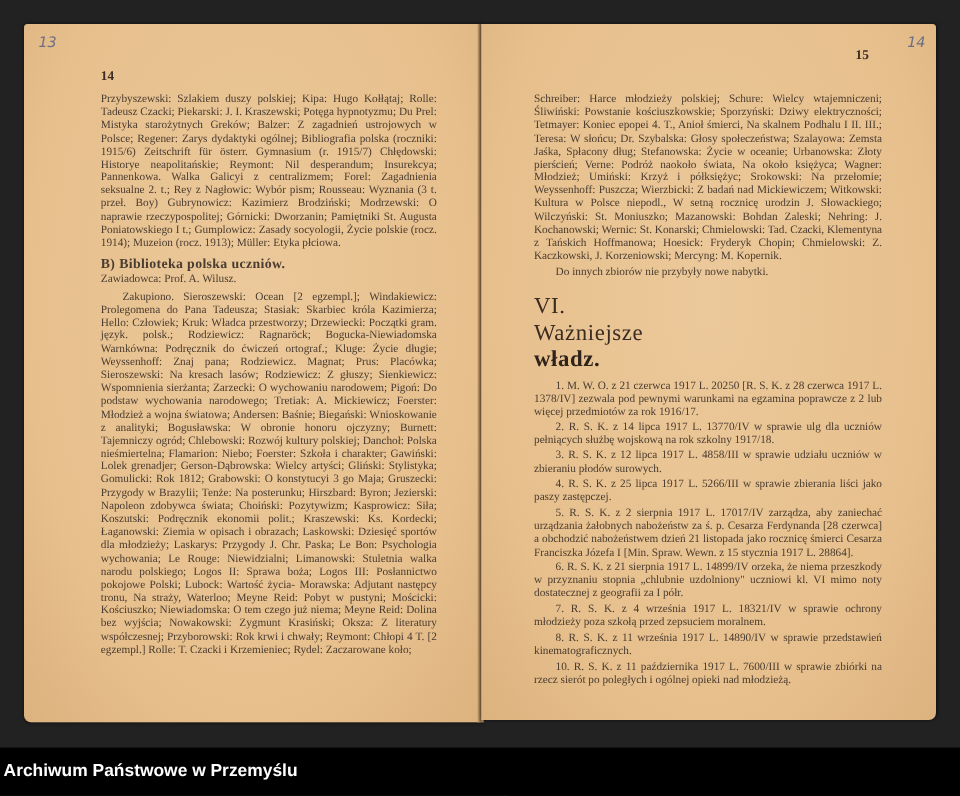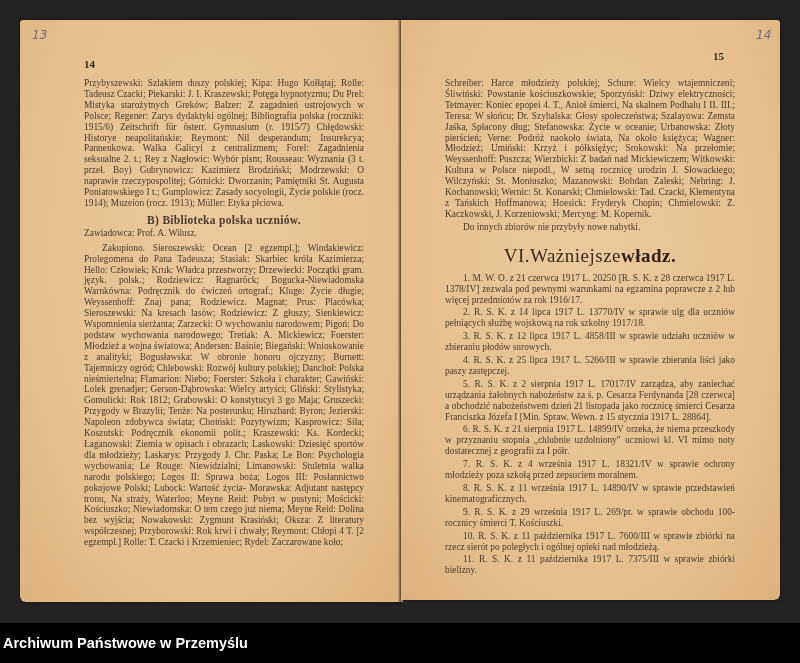--- a/index.html
+++ b/index.html
@@ -34,26 +34,26 @@
     position: absolute; font-size: 11px; font-weight: bold; color: #3a2c22;
   }
   .text {
     position: absolute; font-size: 9.4px; line-height: 10.9px; text-align: justify;
     color: #4a3c30;
   }
   .left .text { left: 64px; width: 280px; }
   .right .text { left: 44px; width: 290px; }
   .text p { margin: 0; font-family: Liberation Serif, serif; }
   .text b { color: #2e231b; }
-  .sec-head { text-align: center; font-weight: bold; font-size: 11.5px; margin: 6px 0 2px 0 !important; letter-spacing: 0.3px; }
+  .sec-head { font-weight: bold; font-size: 11.5px; margin: 6px 0 2px 0 !important; letter-spacing: 0.3px; }
   .sec-sub { text-align: left; margin: 2px 0 4px 0 !important; }
   .indent { text-indent: 18px; }
   .big-head {
     font-size: 19px; line-height: 22px; margin: 12px 0 6px 0 !important;
-    display: flex; justify-content: center; color: #3a2c22; letter-spacing: 0.5px;
+    display: flex; justify-content: flex-end; color: #3a2c22; letter-spacing: 0.5px; flex-direction: column;
   }
   .reg { text-indent: 18px; margin-bottom: 2px !important; }
   .footer {
     position: absolute; left: 0; top: 623px; width: 800px; height: 40px;
     background: #000;
   }
   .footer-title {
     position: absolute; left: 3px; top: 12px; color: #ffffff;
     font-family: "Liberation Sans", sans-serif; font-weight: bold; font-size: 14.5px;
   }
@@ -70,39 +70,37 @@
       <p class="sec-head">B) Biblioteka polska uczniów.</p>
       <p class="sec-sub">Zawiadowca: Prof. A. Wilusz.</p>
       <p class="indent">Zakupiono. Sieroszewski: Ocean [2 egzempl.]; Windakiewicz: Prolegomena do Pana Tadeusza; Stasiak: Skarbiec króla Kazimierza; Hello: Człowiek; Kruk: Władca przestworzy; Drzewiecki: Początki gram. język. polsk.; Rodziewicz: Ragnaröck; Bogucka-Niewiadomska Warnkówna: Podręcznik do ćwiczeń ortograf.; Kluge: Życie długie; Weyssenhoff: Znaj pana; Rodziewicz. Magnat; Prus: Placówka; Sieroszewski: Na kresach lasów; Rodziewicz: Z głuszy; Sienkiewicz: Wspomnienia sierżanta; Zarzecki: O wychowaniu narodowem; Pigoń: Do podstaw wychowania narodowego; Tretiak: A. Mickiewicz; Foerster: Młodzież a wojna światowa; Andersen: Baśnie; Biegański: Wnioskowanie z analityki; Bogusławska: W obronie honoru ojczyzny; Burnett: Tajemniczy ogród; Chlebowski: Rozwój kultury polskiej; Danchoł: Polska nieśmiertelna; Flamarion: Niebo; Foerster: Szkoła i charakter; Gawiński: Lolek grenadjer; Gerson-Dąbrowska: Wielcy artyści; Gliński: Stylistyka; Gomulicki: Rok 1812; Grabowski: O konstytucyi 3 go Maja; Gruszecki: Przygody w Brazylii; Tenże: Na posterunku; Hirszbard: Byron; Jezierski: Napoleon zdobywca świata; Choiński: Pozytywizm; Kasprowicz: Siła; Koszutski: Podręcznik ekonomii polit.; Kraszewski: Ks. Kordecki; Łaganowski: Ziemia w opisach i obrazach; Laskowski: Dziesięć sportów dla młodzieży; Laskarys: Przygody J. Chr. Paska; Le Bon: Psychologia wychowania; Le Rouge: Niewidzialni; Limanowski: Stuletnia walka narodu polskiego; Logos II: Sprawa boża; Logos III: Posłannictwo pokojowe Polski; Lubock: Wartość życia- Morawska: Adjutant następcy tronu, Na straży, Waterloo; Meyne Reid: Pobyt w pustyni; Mościcki: Kościuszko; Niewiadomska: O tem czego już niema; Meyne Reid: Dolina bez wyjścia; Nowakowski: Zygmunt Krasiński; Oksza: Z literatury współczesnej; Przyborowski: Rok krwi i chwały; Reymont: Chłopi 4 T. [2 egzempl.] Rolle: T. Czacki i Krzemieniec; Rydel: Zaczarowane koło;</p>
     </div>
   </div>
 
   <div class="gutter"></div>
 
   <div class="page right">
     <span class="pencil" style="left:355px; top:8px;">14</span>
-    <span class="page-num" style="left:312px; top:30px;">15</span>
+    <span class="page-num" style="left:312px; top:20px;">15</span>
     <div class="text" style="top:58px;">
       <p>Schreiber: Harce młodzieży polskiej; Schure: Wielcy wtajemniczeni; Śliwiński: Powstanie kościuszkowskie; Sporzyński: Dziwy elektryczności; Tetmayer: Koniec epopei 4. T., Anioł śmierci, Na skalnem Podhalu I II. III.; Teresa: W słońcu; Dr. Szybalska: Głosy społeczeństwa; Szalayowa: Zemsta Jaśka, Spłacony dług; Stefanowska: Życie w oceanie; Urbanowska: Złoty pierścień; Verne: Podróż naokoło świata, Na około księżyca; Wagner: Młodzież; Umiński: Krzyż i półksiężyc; Srokowski: Na przełomie; Weyssenhoff: Puszcza; Wierzbicki: Z badań nad Mickiewiczem; Witkowski: Kultura w Polsce niepodl., W setną rocznicę urodzin J. Słowackiego; Wilczyński: St. Moniuszko; Mazanowski: Bohdan Zaleski; Nehring: J. Kochanowski; Wernic: St. Konarski; Chmielowski: Tad. Czacki, Klementyna z Tańskich Hoffmanowa; Hoesick: Fryderyk Chopin; Chmielowski: Z. Kaczkowski, J. Korzeniowski; Mercyng: M. Kopernik.</p>
       <p class="indent" style="margin-top:2px;">Do innych zbiorów nie przybyły nowe nabytki.</p>
       <p class="big-head">
         <span>VI.</span>
         <span>Ważniejsze</span>
         <b>władz.</b>
       </p>
       <p class="reg">1. M. W. O. z 21 czerwca 1917 L. 20250 [R. S. K. z 28 czerwca 1917 L. 1378/IV] zezwala pod pewnymi warunkami na egzamina poprawcze z 2 lub więcej przedmiotów za rok 1916/17.</p>
       <p class="reg">2. R. S. K. z 14 lipca 1917 L. 13770/IV w sprawie ulg dla uczniów pełniących służbę wojskową na rok szkolny 1917/18.</p>
       <p class="reg">3. R. S. K. z 12 lipca 1917 L. 4858/III w sprawie udziału uczniów w zbieraniu płodów surowych.</p>
       <p class="reg">4. R. S. K. z 25 lipca 1917 L. 5266/III w sprawie zbierania liści jako paszy zastępczej.</p>
       <p class="reg">5. R. S. K. z 2 sierpnia 1917 L. 17017/IV zarządza, aby zaniechać urządzania żałobnych nabożeństw za ś. p. Cesarza Ferdynanda [28 czerwca] a obchodzić nabożeństwem dzień 21 listopada jako rocznicę śmierci Cesarza Franciszka Józefa I [Min. Spraw. Wewn. z 15 stycznia 1917 L. 28864].</p>
       <p class="reg">6. R. S. K. z 21 sierpnia 1917 L. 14899/IV orzeka, że niema przeszkody w przyznaniu stopnia „chlubnie uzdolniony" uczniowi kl. VI mimo noty dostatecznej z geografii za I półr.</p>
       <p class="reg">7. R. S. K. z 4 września 1917 L. 18321/IV w sprawie ochrony młodzieży poza szkołą przed zepsuciem moralnem.</p>
       <p class="reg">8. R. S. K. z 11 września 1917 L. 14890/IV w sprawie przedstawień kinematograficznych.</p>
-      <p class="reg">9. R. S. K. z 29 września 1917 L. 269/pr. w sprawie obchodu 100-rocznicy śmierci T. Kościuszki.</p>
       <p class="reg">10. R. S. K. z 11 października 1917 L. 7600/III w sprawie zbiórki na rzecz sierót po poległych i ogólnej opieki nad młodzieżą.</p>
-      <p class="reg">11. R. S. K. z 11 października 1917 L. 7375/III w sprawie zbiórki bielizny.</p>
     </div>
   </div>
 </div>
 
 <div class="footer">
   <span class="footer-title">Archiwum Państwowe w Przemyślu</span>
 </div>
 
 </body></html>

